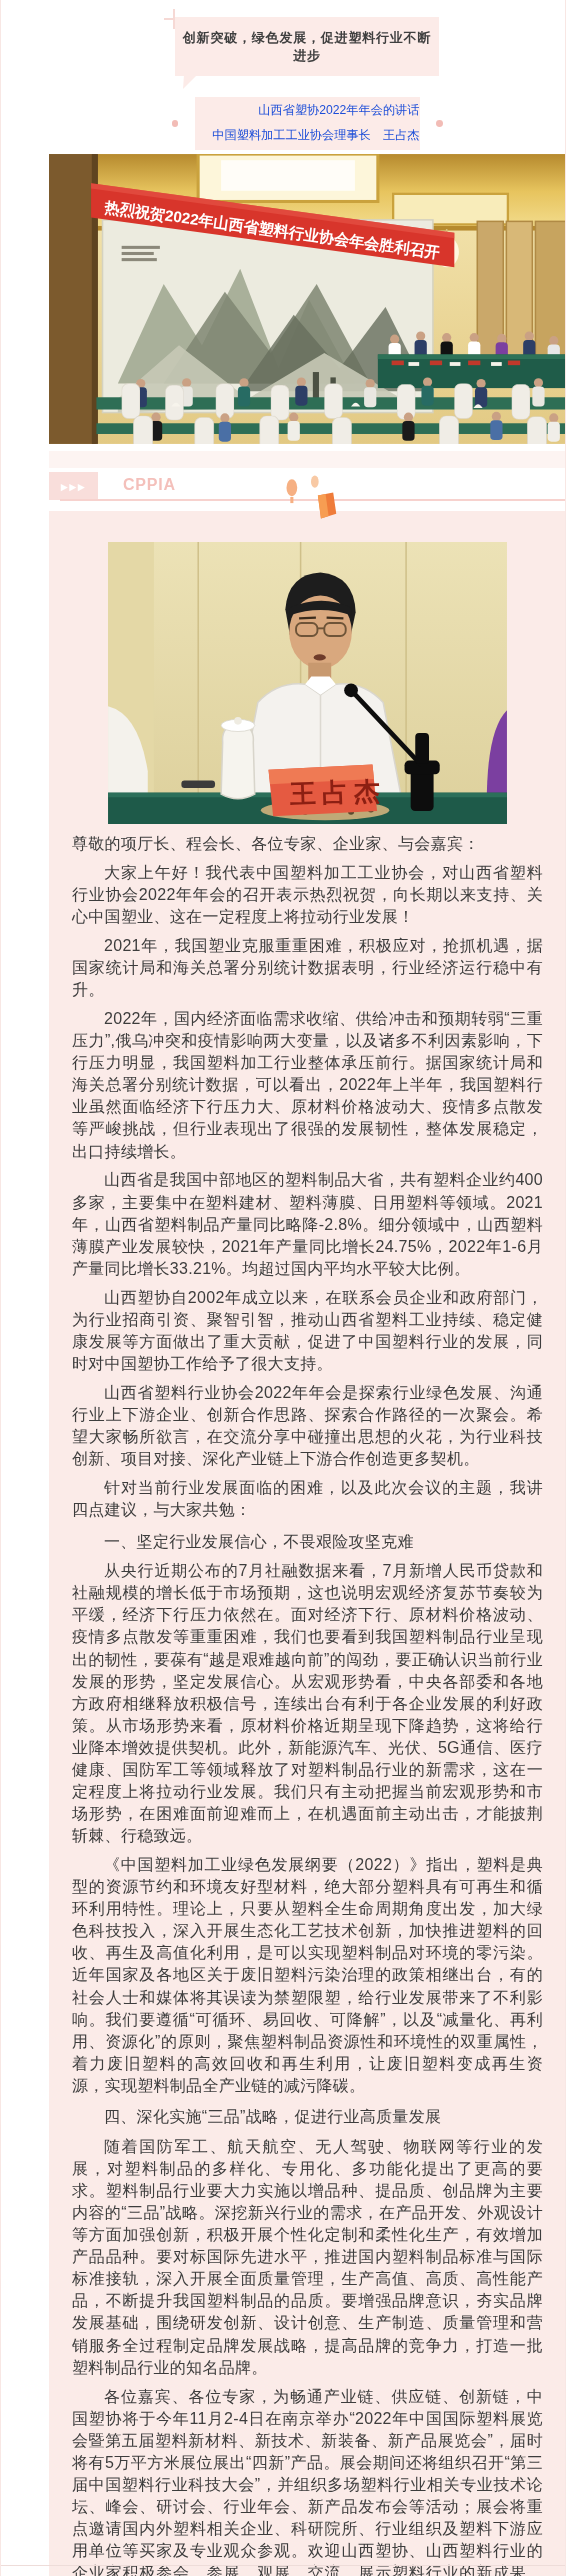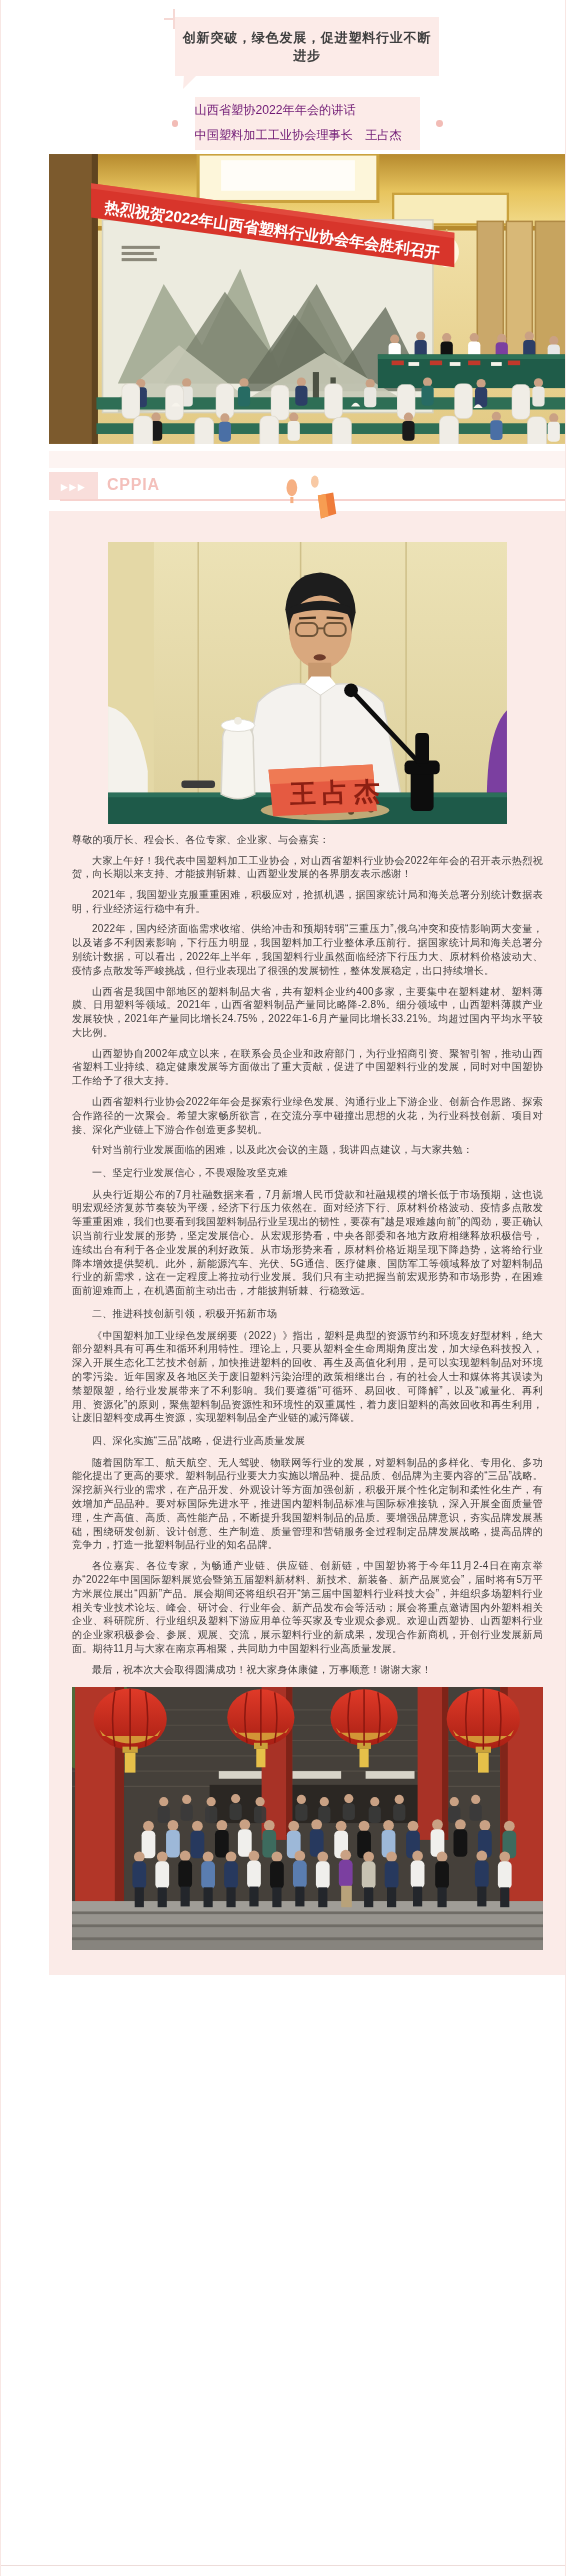--- a/index.html
+++ b/index.html
@@ -23,53 +23,53 @@
     text-align:center; font-size:13px; font-weight:bold; color:#3f3f3f;
     letter-spacing:0.8px; line-height:1.4;
   }
   .title-tail {
     position:absolute; left:7.6px; bottom:-13px; width:0; height:0; z-index:1;
     border-top:14.5px solid #fcebe8; border-right:12.2px solid transparent;
     border-left:1.5px solid transparent; transform:skewX(-8deg);
   }
   .subtitle-box {
     position:relative; width:225px; margin:20.6px auto 0; background:#fcebe8;
-    text-align:left; font-size:12.2px; color:#701a75; line-height:25px; padding:1.5px 0;
+    text-align:right; font-size:12.2px; color:#1d4ed8; line-height:25px; padding:1.5px 0;
   }
   .subtitle-box .dot { position:absolute; top:23px; width:6.9px; height:6.9px; border-radius:50%; background:#f2bcb6; }
   .dot-left  { left:-23px; }
   .dot-right { right:-23px; }
   
   .photo { display:block; margin:0 auto; overflow:hidden; }
   .photo svg { display:block; }
   .photo-1 { width:517px; height:290px; margin-top:3.8px; }
   
   .pink-band { width:517px; height:17.6px; margin:6.9px auto 0; background:#fdf4f2; }
   .decor-row { position:relative; width:517px; height:34px; margin:3.8px auto 0; }
   .arrow-box {
     position:absolute; left:0; top:0; width:49px; height:28px; background:#f9dedb;
     display:flex; align-items:center; justify-content:center;
     color:#ffffff; font-size:9.2px; letter-spacing:1.5px;
   }
   .cppia-label {
-    position:absolute; left:58px; top:3.8px; font-size:16px; font-weight:bold;
+    position:absolute; left:74px; top:3.8px; font-size:16px; font-weight:bold;
     color:#f4c0bb; letter-spacing:0.8px;
   }
   .hairline { position:absolute; left:10.7px; right:-3.1px; top:27px; height:1.5px; background:#f7d2ce; }
   .hairline-mark {
     position:absolute; right:-9.2px; top:20.6px; width:7.6px; height:6.9px;
     border-top:1.5px solid #f7d2ce; border-right:1.5px solid #f7d2ce; border-bottom:1.5px solid #f7d2ce;
   }
   .lantern-decor { position:absolute; left:229px; top:1.5px; width:66px; height:49px; z-index:2; }
   
   .main-box { width:517px; margin:4.6px auto 0; background:#fbebe8; padding:31px 0 24.5px; }
   .photo-2 { width:399px; height:282px; }
   .article { width:471px; margin:9.2px auto 0; }
   .article p {
-    font-size:10px; line-height:1.38; letter-spacing:0.3px; color:#3d3d3d;
+    font-size:16px; line-height:1.38; letter-spacing:0.3px; color:#3d3d3d;
     text-align:justify; margin:0 0 6.9px 0;
   }
   .article p.indent { text-indent:2em; }
   .article p.heading { font-weight:normal; text-indent:2em; margin:9.2px 0 7.6px 0; }
   .photo-3 { width:471px; height:263px; margin-top:10.7px; }
   
   .page-bottom-line { position:absolute; left:0; right:0; top:2565px; height:0.8px; background:#eedcd9; }
 </style>
 </head>
 <body>
@@ -323,30 +323,29 @@
             <line x1="410" y1="292" x2="322" y2="198" stroke="#0d0d0d" stroke-width="6"></line>
             <circle cx="318" cy="194" r="9"></circle>
             <rect x="402" y="250" width="18" height="40" rx="5"></rect>
           </g>
         </g>
       </svg>
     </div>
 
     <div class="article">
       <p>尊敬的项厅长、程会长、各位专家、企业家、与会嘉宾：</p>
-      <p class="indent">大家上午好！我代表中国塑料加工工业协会，对山西省塑料行业协会2022年年会的召开表示热烈祝贺，向长期以来支持、才能披荆斩棘、山西塑业发展的各界朋友表示感谢！</p>
+      <p class="indent">大家上午好！我代表中国塑料加工工业协会，对山西省塑料行业协会2022年年会的召开表示热烈祝贺，向长期以来支持、关心中国塑业、这在一定程度上将拉动行业发展！</p>
       <p class="indent">2021年，我国塑业克服重重困难，积极应对，抢抓机遇，据国家统计局和海关总署分别统计数据表明，行业经济运行稳中有升。</p>
       <p class="indent">2022年，国内经济面临需求收缩、供给冲击和预期转弱“三重压力”,俄乌冲突和疫情影响两大变量，以及诸多不利因素影响，下行压力明显，我国塑料加工行业整体承压前行。据国家统计局和海关总署分别统计数据，可以看出，2022年上半年，我国塑料行业虽然面临经济下行压力大、原材料价格波动大、疫情多点散发等严峻挑战，但行业表现出了很强的发展韧性，整体发展稳定，出口持续增长。</p>
       <p class="indent">山西省是我国中部地区的塑料制品大省，共有塑料企业约400多家，主要集中在塑料建材、塑料薄膜、日用塑料等领域。2021年，山西省塑料制品产量同比略降-2.8%。细分领域中，山西塑料薄膜产业发展较快，2021年产量同比增长24.75%，2022年1-6月产量同比增长33.21%。均超过国内平均水平较大比例。</p>
       <p class="indent">山西塑协自2002年成立以来，在联系会员企业和政府部门，为行业招商引资、聚智引智，推动山西省塑料工业持续、稳定健康发展等方面做出了重大贡献，促进了中国塑料行业的发展，同时对中国塑协工作给予了很大支持。</p>
       <p class="indent">山西省塑料行业协会2022年年会是探索行业绿色发展、沟通行业上下游企业、创新合作思路、探索合作路径的一次聚会。希望大家畅所欲言，在交流分享中碰撞出思想的火花，为行业科技创新、项目对接、深化产业链上下游合作创造更多契机。</p>
       <p class="indent">针对当前行业发展面临的困难，以及此次会议的主题，我讲四点建议，与大家共勉：</p>
       <p class="heading">一、坚定行业发展信心，不畏艰险攻坚克难</p>
       <p class="indent">从央行近期公布的7月社融数据来看，7月新增人民币贷款和社融规模的增长低于市场预期，这也说明宏观经济复苏节奏较为平缓，经济下行压力依然在。面对经济下行、原材料价格波动、疫情多点散发等重重困难，我们也要看到我国塑料制品行业呈现出的韧性，要葆有“越是艰难越向前”的闯劲，要正确认识当前行业发展的形势，坚定发展信心。从宏观形势看，中央各部委和各地方政府相继释放积极信号，连续出台有利于各企业发展的利好政策。从市场形势来看，原材料价格近期呈现下降趋势，这将给行业降本增效提供契机。此外，新能源汽车、光伏、5G通信、医疗健康、国防军工等领域释放了对塑料制品行业的新需求，这在一定程度上将拉动行业发展。我们只有主动把握当前宏观形势和市场形势，在困难面前迎难而上，在机遇面前主动出击，才能披荆斩棘、行稳致远。</p>
-      <p class="heading">二、推进科技创新引领，积极开拓新市场</p>
       <p class="indent">《中国塑料加工业绿色发展纲要（2022）》指出，塑料是典型的资源节约和环境友好型材料，绝大部分塑料具有可再生和循环利用特性。理论上，只要从塑料全生命周期角度出发，加大绿色科技投入，深入开展生态化工艺技术创新，加快推进塑料的回收、再生及高值化利用，是可以实现塑料制品对环境的零污染。近年国家及各地区关于废旧塑料污染治理的政策相继出台，有的社会人士和媒体将其误读为禁塑限塑，给行业发展带来了不利影响。我们要遵循“可循环、易回收、可降解”，以及“减量化、再利用、资源化”的原则，聚焦塑料制品资源性和环境性的双重属性，着力废旧塑料的高效回收和再生利用，让废旧塑料变成再生资源，实现塑料制品全产业链的减污降碳。</p>
       <p class="heading">四、深化实施“三品”战略，促进行业高质量发展</p>
       <p class="indent">随着国防军工、航天航空、无人驾驶、物联网等行业的发展，对塑料制品的多样化、专用化、多功能化提出了更高的要求。塑料制品行业要大力实施以增品种、提品质、创品牌为主要内容的“三品”战略。深挖新兴行业的需求，在产品开发、外观设计等方面加强创新，积极开展个性化定制和柔性化生产，有效增加产品品种。要对标国际先进水平，推进国内塑料制品标准与国际标准接轨，深入开展全面质量管理，生产高值、高质、高性能产品，不断提升我国塑料制品的品质。要增强品牌意识，夯实品牌发展基础，围绕研发创新、设计创意、生产制造、质量管理和营销服务全过程制定品牌发展战略，提高品牌的竞争力，打造一批塑料制品行业的知名品牌。</p>
       <p class="indent">各位嘉宾、各位专家，为畅通产业链、供应链、创新链，中国塑协将于今年11月2-4日在南京举办“2022年中国国际塑料展览会暨第五届塑料新材料、新技术、新装备、新产品展览会”，届时将有5万平方米展位展出“四新”产品。展会期间还将组织召开“第三届中国塑料行业科技大会”，并组织多场塑料行业相关专业技术论坛、峰会、研讨会、行业年会、新产品发布会等活动；展会将重点邀请国内外塑料相关企业、科研院所、行业组织及塑料下游应用单位等买家及专业观众参观。欢迎山西塑协、山西塑料行业的企业家积极参会、参展、观展、交流，展示塑料行业的新成果，发现合作新商机，开创行业发展新局面。期待11月与大家在南京再相聚，共同助力中国塑料行业高质量发展。</p>
       <p class="indent">最后，祝本次大会取得圆满成功！祝大家身体康健，万事顺意！谢谢大家！</p>
     </div>
 
     <div class="photo photo-3">
       <svg viewBox="0 0 616 344" width="471" height="263" xmlns="http://www.w3.org/2000/svg">
         <defs>

